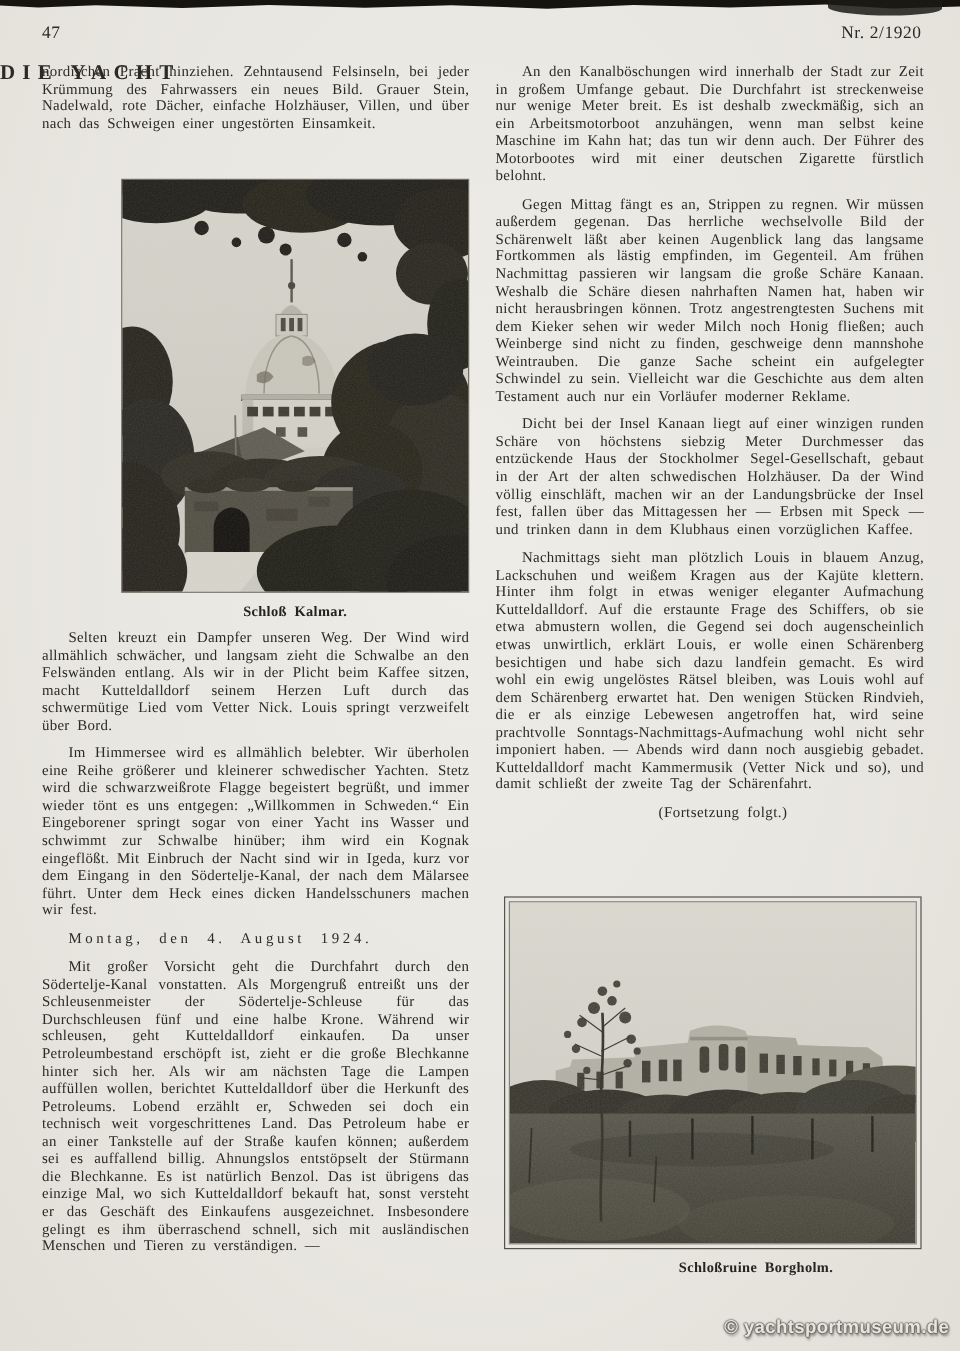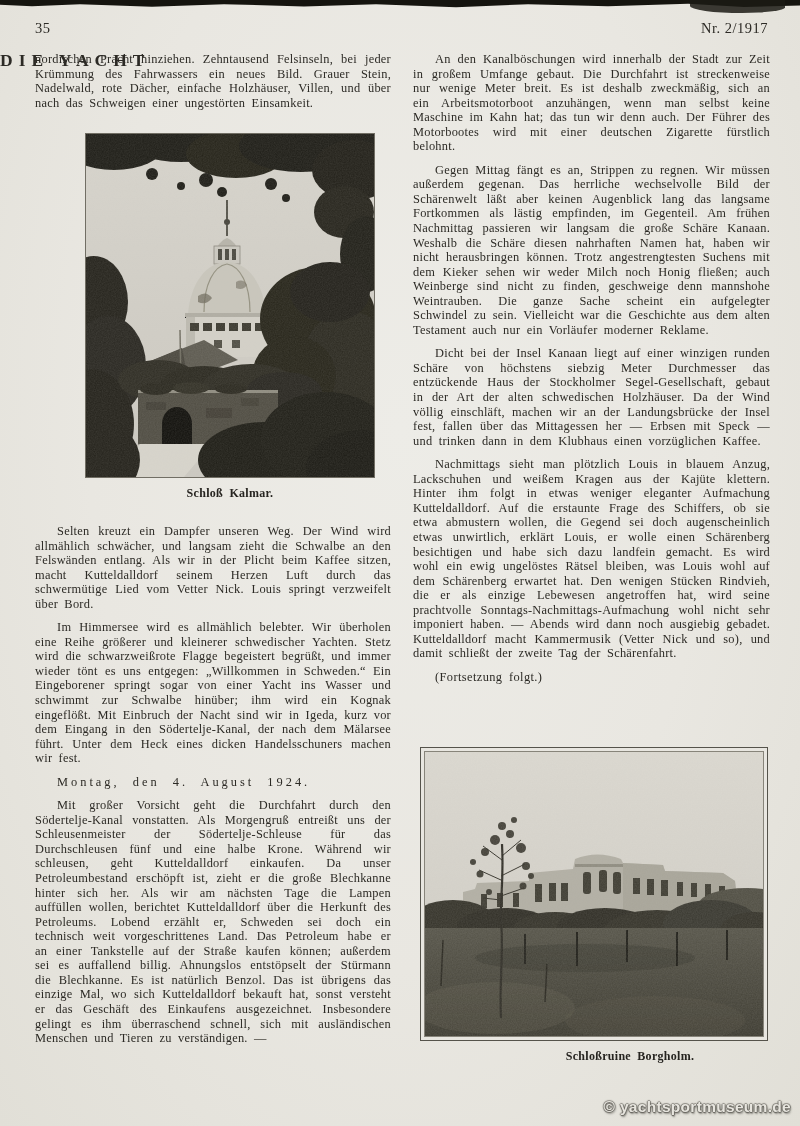--- a/index.html
+++ b/index.html
@@ -22,21 +22,21 @@
   }
   .col p{margin:0 0 9px 0;text-indent:22px;}
   .col p.noindent{text-indent:0;}
   .col-left-a{left:35px;top:52px;width:356px;}
   .col-left-b{left:35px;top:524px;width:356px;}
   .col-right{left:413px;top:52px;width:357px;}
   .section-heading{
     text-align:left;text-indent:0;letter-spacing:3px;word-spacing:7px;
     margin:13px 0 11px 0;font-size:12.4px;
   }
-  .continuation{text-indent:0;margin-top:13px;letter-spacing:.4px;}
+  .continuation{text-align:center;text-indent:0;margin-top:13px;letter-spacing:.4px;}
   .figure1{position:absolute;left:85px;top:133px;width:290px;}
   .figure1 svg{display:block;border:1px solid #716e64;background:#d5d2ca;}
   .figure2{position:absolute;left:420px;top:747px;width:420px;}
   .photo2-frame{border:1px solid #55534b;background:#e8e6e0;padding:3px;box-sizing:border-box;width:348px;}
   .photo2-frame svg{display:block;border:1px solid #87847a;background:#d8d5ce;}
   .fig-caption{
     text-align:center;font-weight:bold;font-size:12px;margin-top:8px;
     letter-spacing:.3px;word-spacing:3px;color:#262420;
   }
   .watermark{
@@ -46,29 +46,29 @@
     text-shadow:0 1px 1px rgba(96,94,87,.95),0 -1px 1px rgba(96,94,87,.6),1px 0 1px rgba(96,94,87,.7),-1px 0 1px rgba(96,94,87,.7),1px 2px 2px rgba(70,68,62,.55);
   }
 </style>
 </head>
 <body>
 
 <div class="page">
   <div class="scan-band"></div>
   <div class="scan-smudge"></div>
 
-  <div class="hdr-num">35</div>
+  <div class="hdr-num">47</div>
   <div class="hdr-title">DIE YACHT</div>
-  <div class="hdr-issue">Nr. 2/1917</div>
+  <div class="hdr-issue">Nr. 2/1920</div>
 
   <div class="col col-left-a">
     <p class="noindent">nordischen Pracht hinziehen. Zehntausend Felsinseln, bei jeder Krümmung des Fahrwassers ein neues Bild. Grauer Stein, Nadelwald, rote Dächer, einfache Holzhäuser, Villen, und über nach das Schweigen einer ungestörten Einsamkeit.</p>
   </div>
 
-  <figure class="figure1" style="margin:0">
+  <figure class="figure1" style="margin:16px">
     <svg width="288" height="343" viewBox="0 0 288 343">
       <defs>
         <filter id="grain1" x="0" y="0" width="100%" height="100%">
           <feTurbulence type="fractalNoise" baseFrequency="0.85" numOctaves="2"></feTurbulence>
           <feColorMatrix type="matrix" values="0 0 0 0 0.55  0 0 0 0 0.54  0 0 0 0 0.50  0 0 0 0.16 0"></feColorMatrix>
         </filter>
         <linearGradient id="sky1" x1="0" y1="0" x2="0" y2="1">
           <stop offset="0" stop-color="#d8d5cd"></stop>
             <stop offset="1" stop-color="#ccc9c1"></stop>
         </linearGradient>

